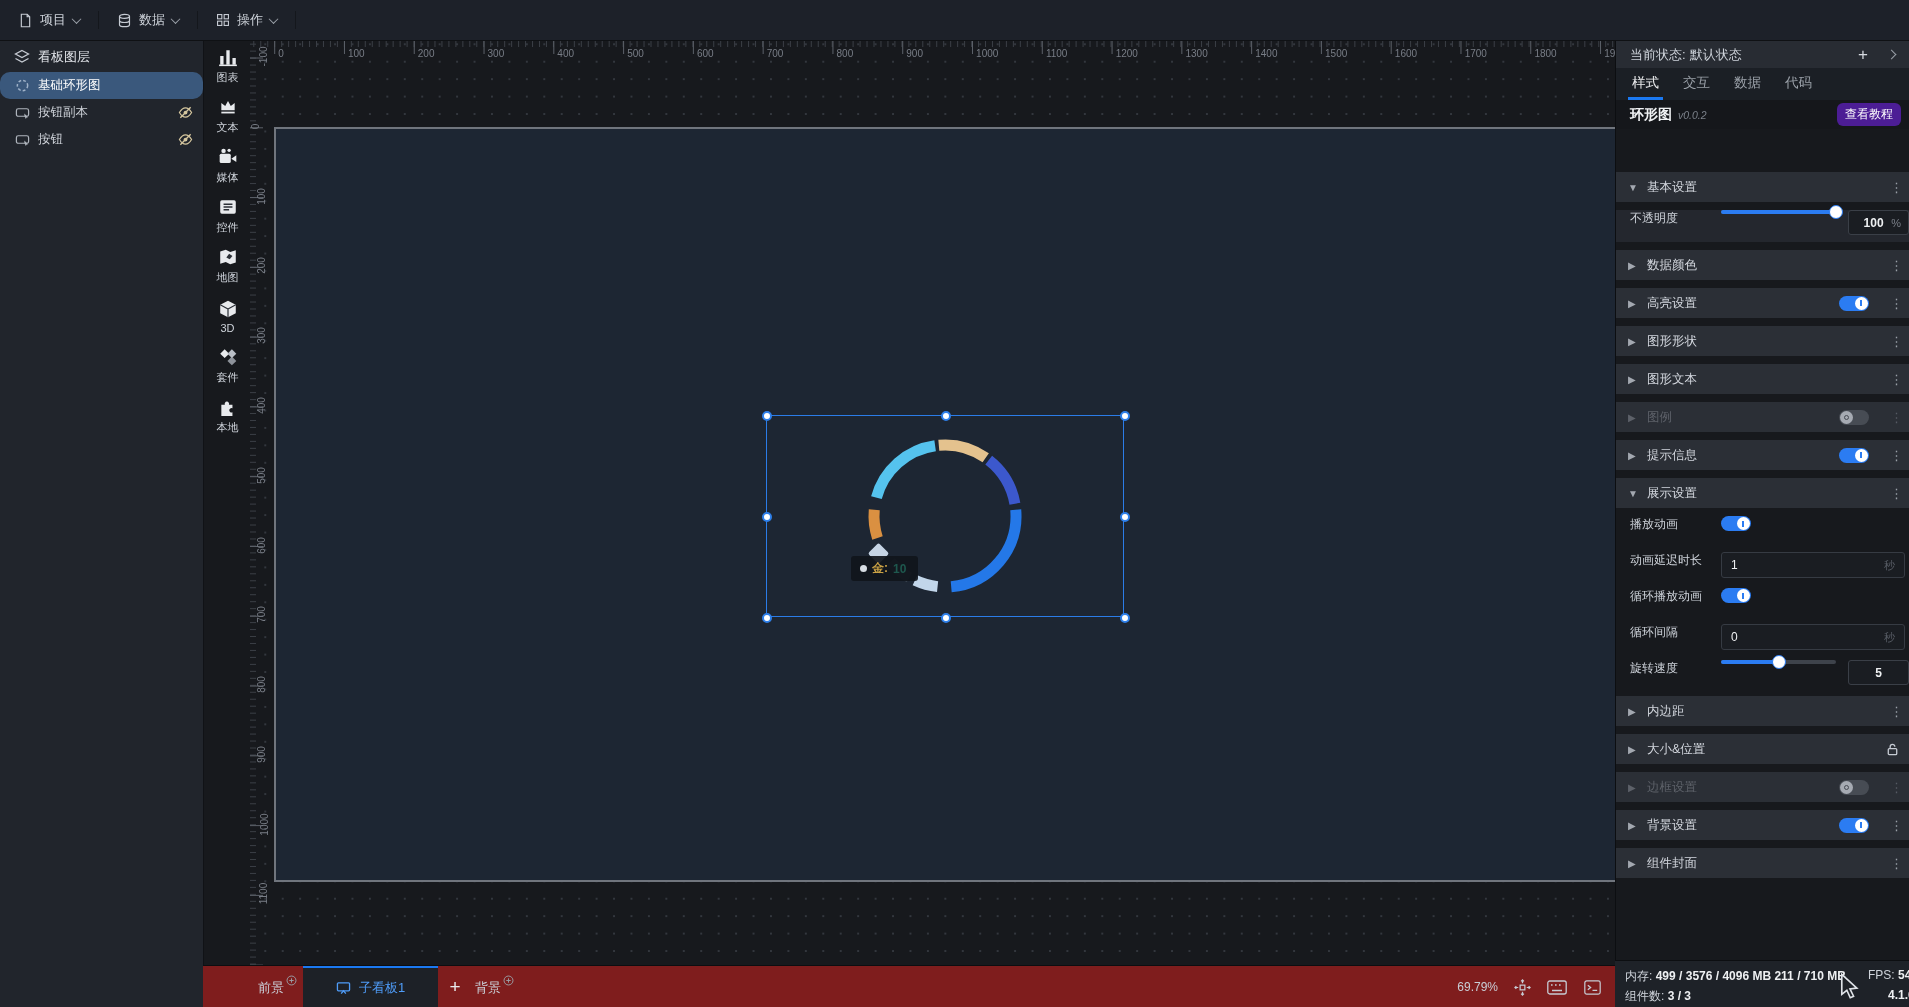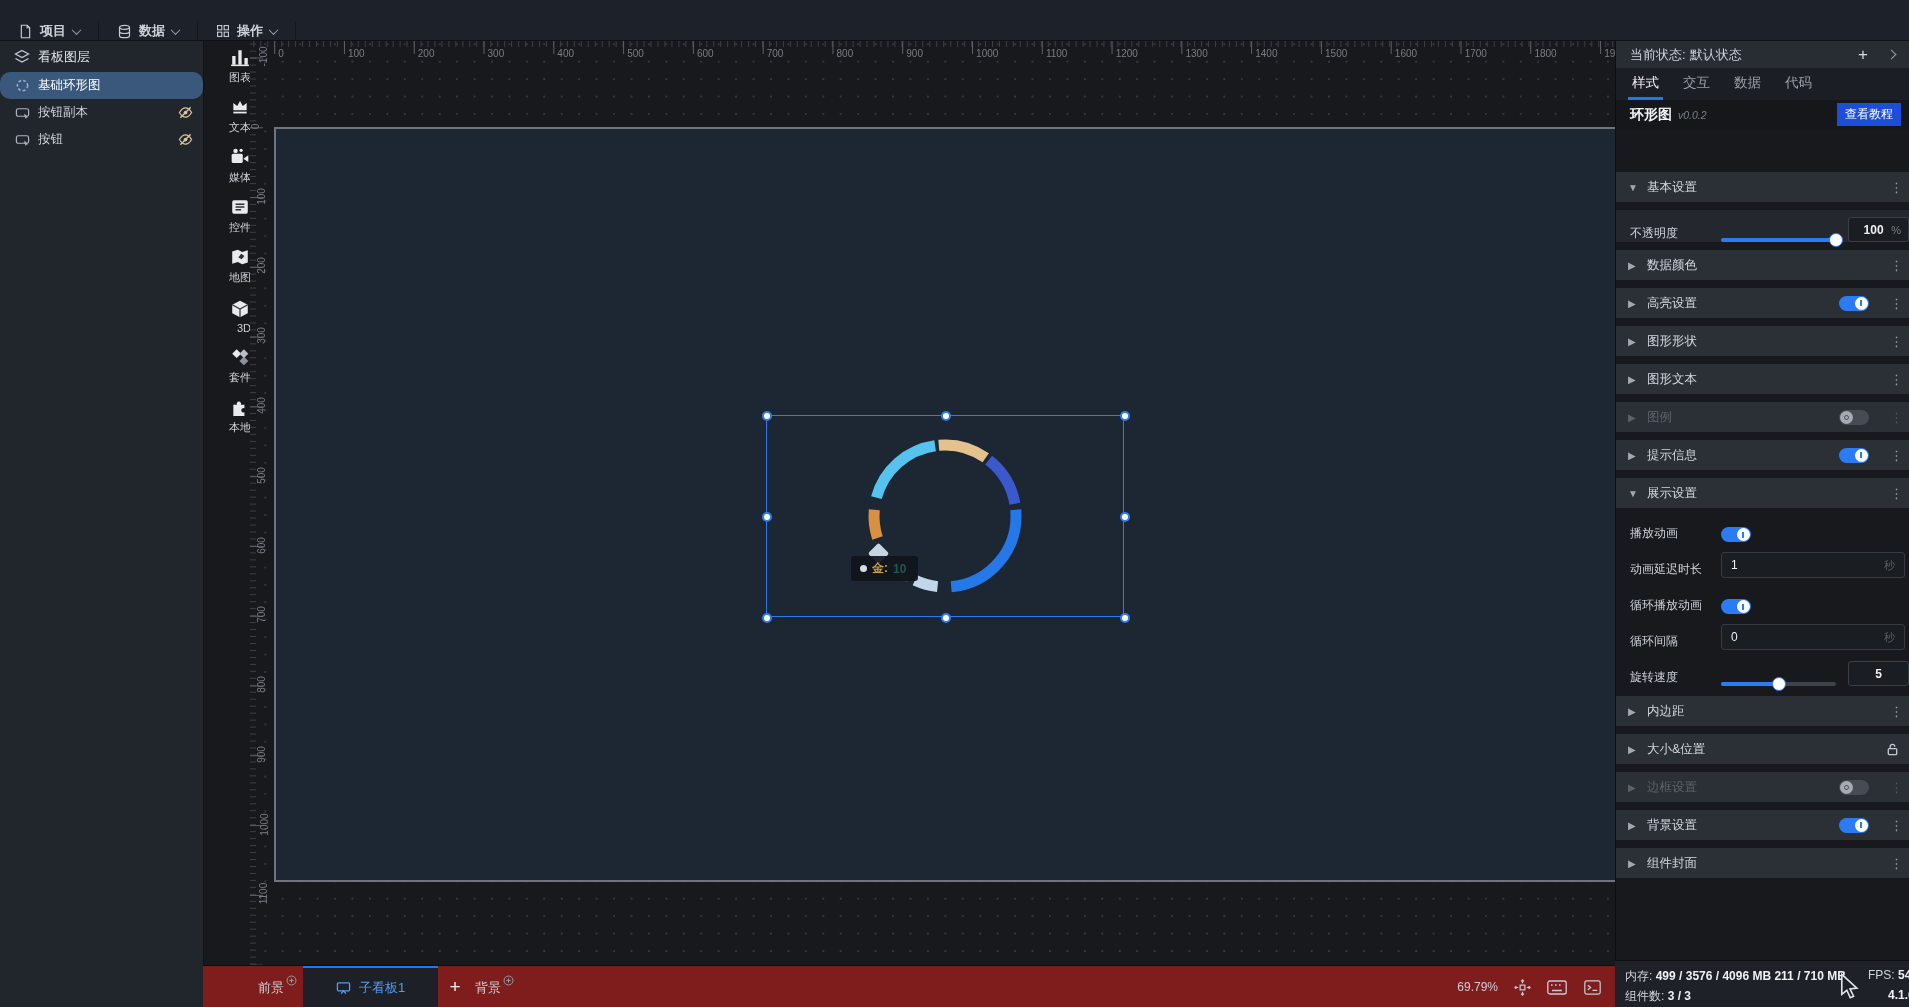--- a/index.html
+++ b/index.html
@@ -26,21 +26,21 @@
   #layers-header { height:31px; display:flex; align-items:center; gap:8px; padding:0 14px;
     font-size:13px; color:#e2e5ea; }
   .layer-item { height:27px; display:flex; align-items:center; gap:8px; padding:0 10px 0 15px;
     font-size:12.5px; color:#ced2d9;border-radius:10px; }
   .layer-item.selected { background:#3a587c; color:#fff; }
   .layer-item .grow { flex:1; }
 
   
   #toolbox { position:absolute; left:203px; top:41px; width:47px; height:924px; background:#17191d;
     border-left:1px solid #101216; }
-  .tool-item { width:47px; height:50px; display:flex; flex-direction:column; align-items:flex-end;
+  .tool-item { width:47px; height:50px; display:flex; flex-direction:column; align-items:center;
     justify-content:center; gap:3px; color:#ced3da; font-size:11px; }
 
   
   #workspace { position:absolute; left:250px; top:41px; width:1365px; height:924px; background:#17191d;
     background-image:radial-gradient(#33373e 1.1px, transparent 1.4px);
     background-size:17.45px 17.45px; background-position:24px 12px; overflow:hidden; }
   #h-ruler { position:absolute; left:0; top:0; width:100%; height:22px;
     background-image:linear-gradient(to right,#5b6068 0 1px,transparent 1px),
                      linear-gradient(to right,#3a3e45 0 1px,transparent 1px);
     background-size:69.79px 13px, 6.979px 6px;
@@ -90,31 +90,31 @@
   #state-plus { font-size:17px; color:#d6dae0; margin-right:16px; }
   #insp-tabs { height:32px; background:#1b1f25; display:flex; align-items:center; gap:24px;
     padding:0 16px; font-size:13.5px; color:#9aa0a8; }
   .insp-tab { position:relative; height:32px; line-height:30px; }
   .insp-tab.active { color:#ecedef; }
   .insp-tab.active::after { content:""; position:absolute; left:-4px; right:-4px; bottom:0;
     height:3px; background:#1b79f2; }
   #comp-row { height:29px; display:flex; align-items:center; padding:0 8px 0 14px; background:#15171b; }
   #comp-name { font-size:14px; font-weight:bold; color:#f0f2f4; }
   #comp-ver { font-size:10.5px; color:#7b818a; margin-left:6px; flex:1;font-style:italic; }
-  #btn-tutorial { background:#1d4ed8; color:#fff; font-size:12px; padding:3px 8px; border-radius:0; }
+  #btn-tutorial { background:#4c1d95; color:#fff; font-size:12px; padding:3px 8px; border-radius:6px; }
 
   #rows { position:absolute; left:0; top:131px; width:294px; }
   .sec { height:30px; background:#2b2f36; margin-bottom:8px; display:flex; align-items:center;
     padding:0 10px 0 12px; gap:9px; }
   .sec .lbl { font-size:12.5px; color:#d3d7de; flex:1; }
   .sec.disabled .lbl, .sec.disabled .caret { color:#5d6169; }
   .caret { font-size:10px; color:#a3a8b0; width:10px; }
   .kebab { color:#9aa0a8; font-size:13px; letter-spacing:0; width:10px; text-align:center; }
   .sec.disabled .kebab { color:#565b63; }
-  .ctl { height:26px; margin:4px 0 10px 0; display:flex; align-items:flex-end; padding:0 0 0 14px; }
+  .ctl { height:26px; margin:4px 0 10px 0; display:flex; align-items:flex-start; padding:0 0 0 14px; }
   .ctl.elevated { height:32px; background:#24272e; margin:0 0 8px 0; }
   .ctl .lbl { font-size:12px; color:#ced3da; width:91px; }
   .tgl { width:30px; height:15px; border-radius:8px; position:relative; }
   .tgl.on { background:#2b7cf2; }
   .tgl.on::after { content:""; position:absolute; right:1px; top:1px; width:13px; height:13px;
     background:#fff; border-radius:50%; }
   .tgl.on::before { content:""; position:absolute; right:7px; top:4.5px; width:2px; height:6px;
     background:#2b7cf2; z-index:1; }
   .tgl.off { background:#474c54; }
   .tgl.off::after { content:""; position:absolute; left:1px; top:1px; width:13px; height:13px;
@@ -138,21 +138,21 @@
   #status { position:absolute; left:1615px; top:960px; width:294px; height:47px; background:#1e2228;
     border-top:1px solid #0c0e11; font-size:12px; }
   .st-line { position:absolute; left:10px; white-space:nowrap; }
   .st-lab { color:#ced3da; }
   .st-val { color:#eef0f2; font-weight:bold; }
 </style>
 </head>
 <body>
 
 <div id="topbar">
-  <div id="menu-items" style="display: flex; align-items: flex-end; font-weight: bold;">
+  <div id="menu-items" style="display: flex; align-items: center;">
       <div class="menu-item">
         <span>
           <svg width="15" height="15" viewBox="0 0 18 18">
             <path d="M4 1.5h7l3 3v12H4Z" fill="none" stroke="#c6cbd3" stroke-width="1.4"></path>
             <path d="M11 1.5v3h3" fill="none" stroke="#c6cbd3" stroke-width="1.4"></path>
           </svg>
         </span>
     <span>项目</span>
     <span class="chev"></span>
       </div>

